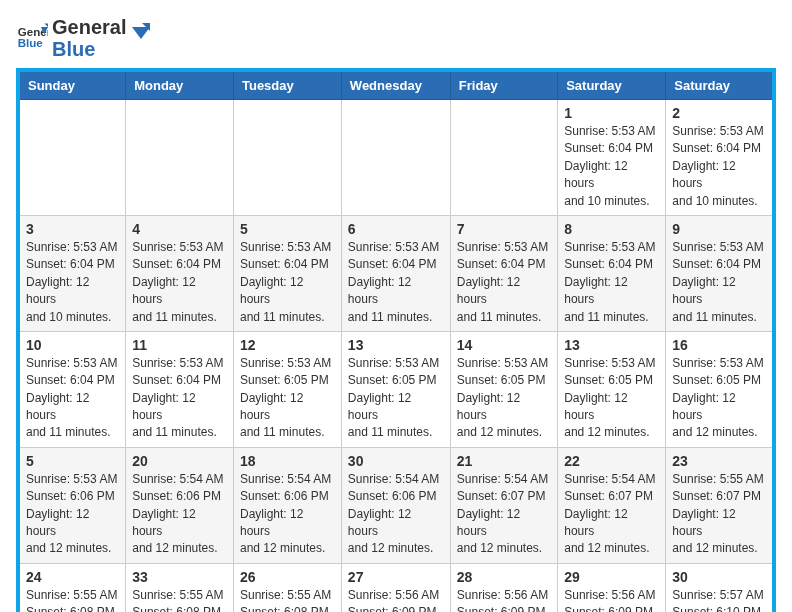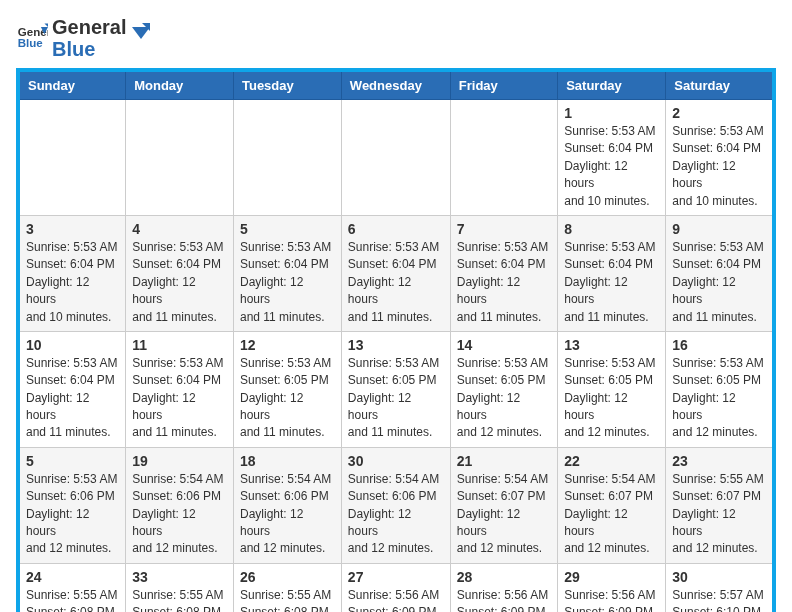--- a/index.html
+++ b/index.html
@@ -197,21 +197,21 @@
           <span class="day-number">16</span>
           <div class="day-info">Sunrise: 5:53 AM<br>Sunset: 6:05 PM<br>Daylight: 12 hours<br>and 12 minutes.</div>
         </td>
       </tr>
       <tr>
         <td>
           <span class="day-number">5</span>
           <div class="day-info">Sunrise: 5:53 AM<br>Sunset: 6:06 PM<br>Daylight: 12 hours<br>and 12 minutes.</div>
         </td>
         <td>
-          <span class="day-number">19</span>
+          <span class="day-number">20</span>
           <div class="day-info">Sunrise: 5:54 AM<br>Sunset: 6:06 PM<br>Daylight: 12 hours<br>and 12 minutes.</div>
         </td>
         <td>
           <span class="day-number">18</span>
           <div class="day-info">Sunrise: 5:54 AM<br>Sunset: 6:06 PM<br>Daylight: 12 hours<br>and 12 minutes.</div>
         </td>
         <td>
           <span class="day-number">30</span>
           <div class="day-info">Sunrise: 5:54 AM<br>Sunset: 6:06 PM<br>Daylight: 12 hours<br>and 12 minutes.</div>
         </td>

